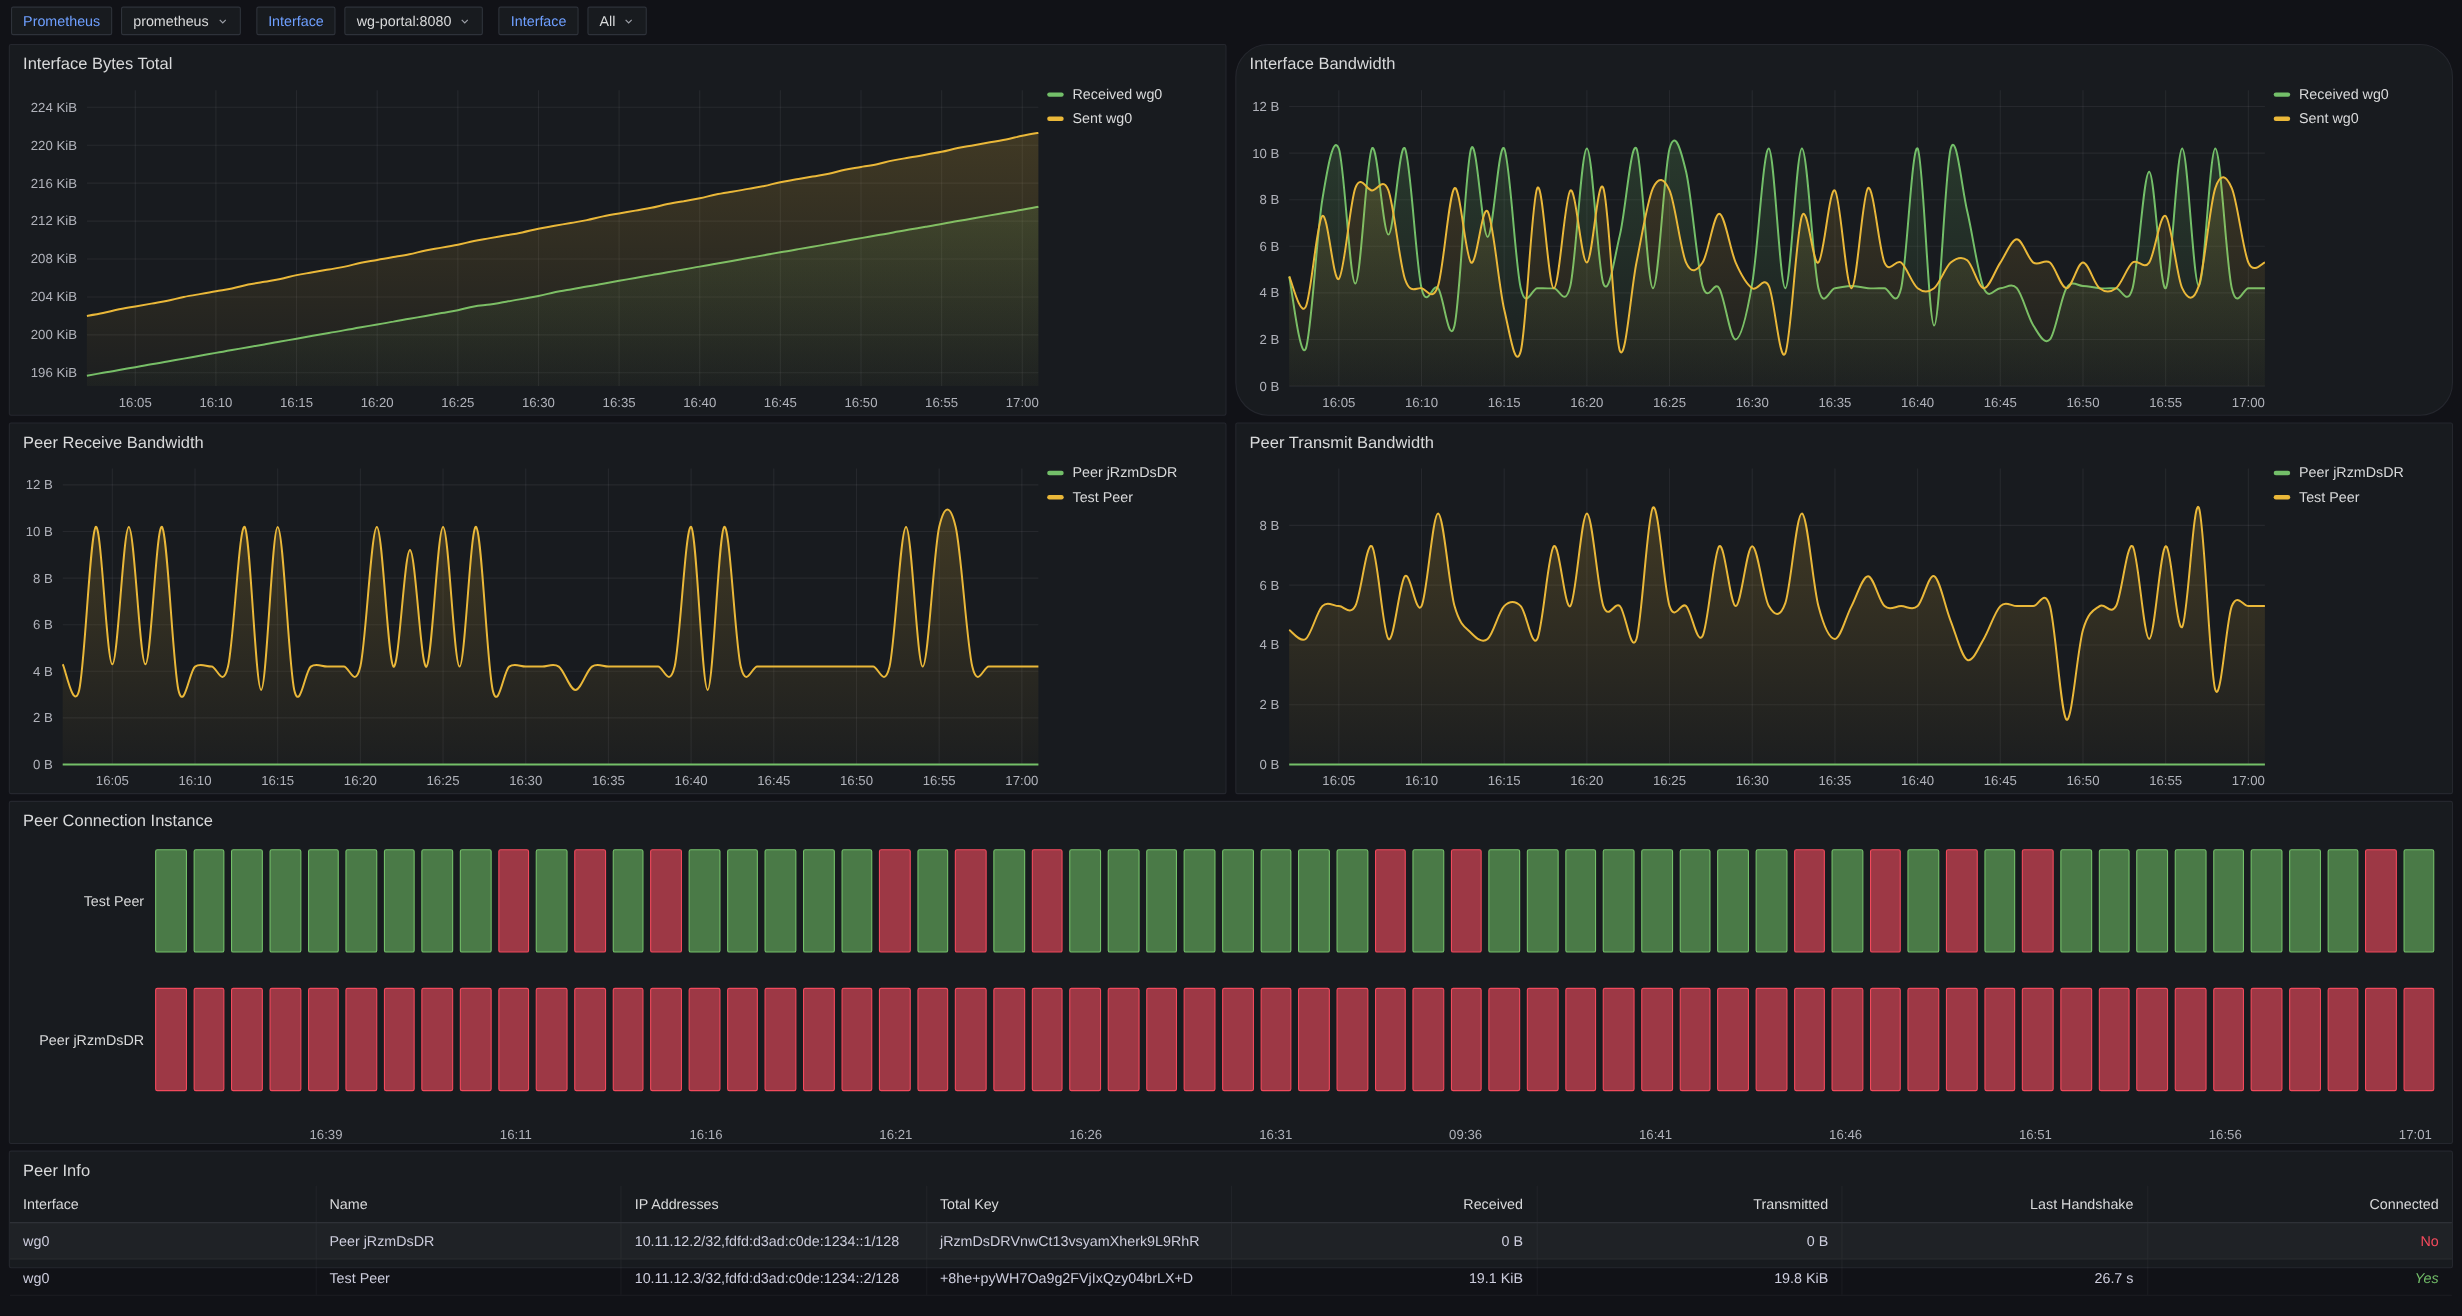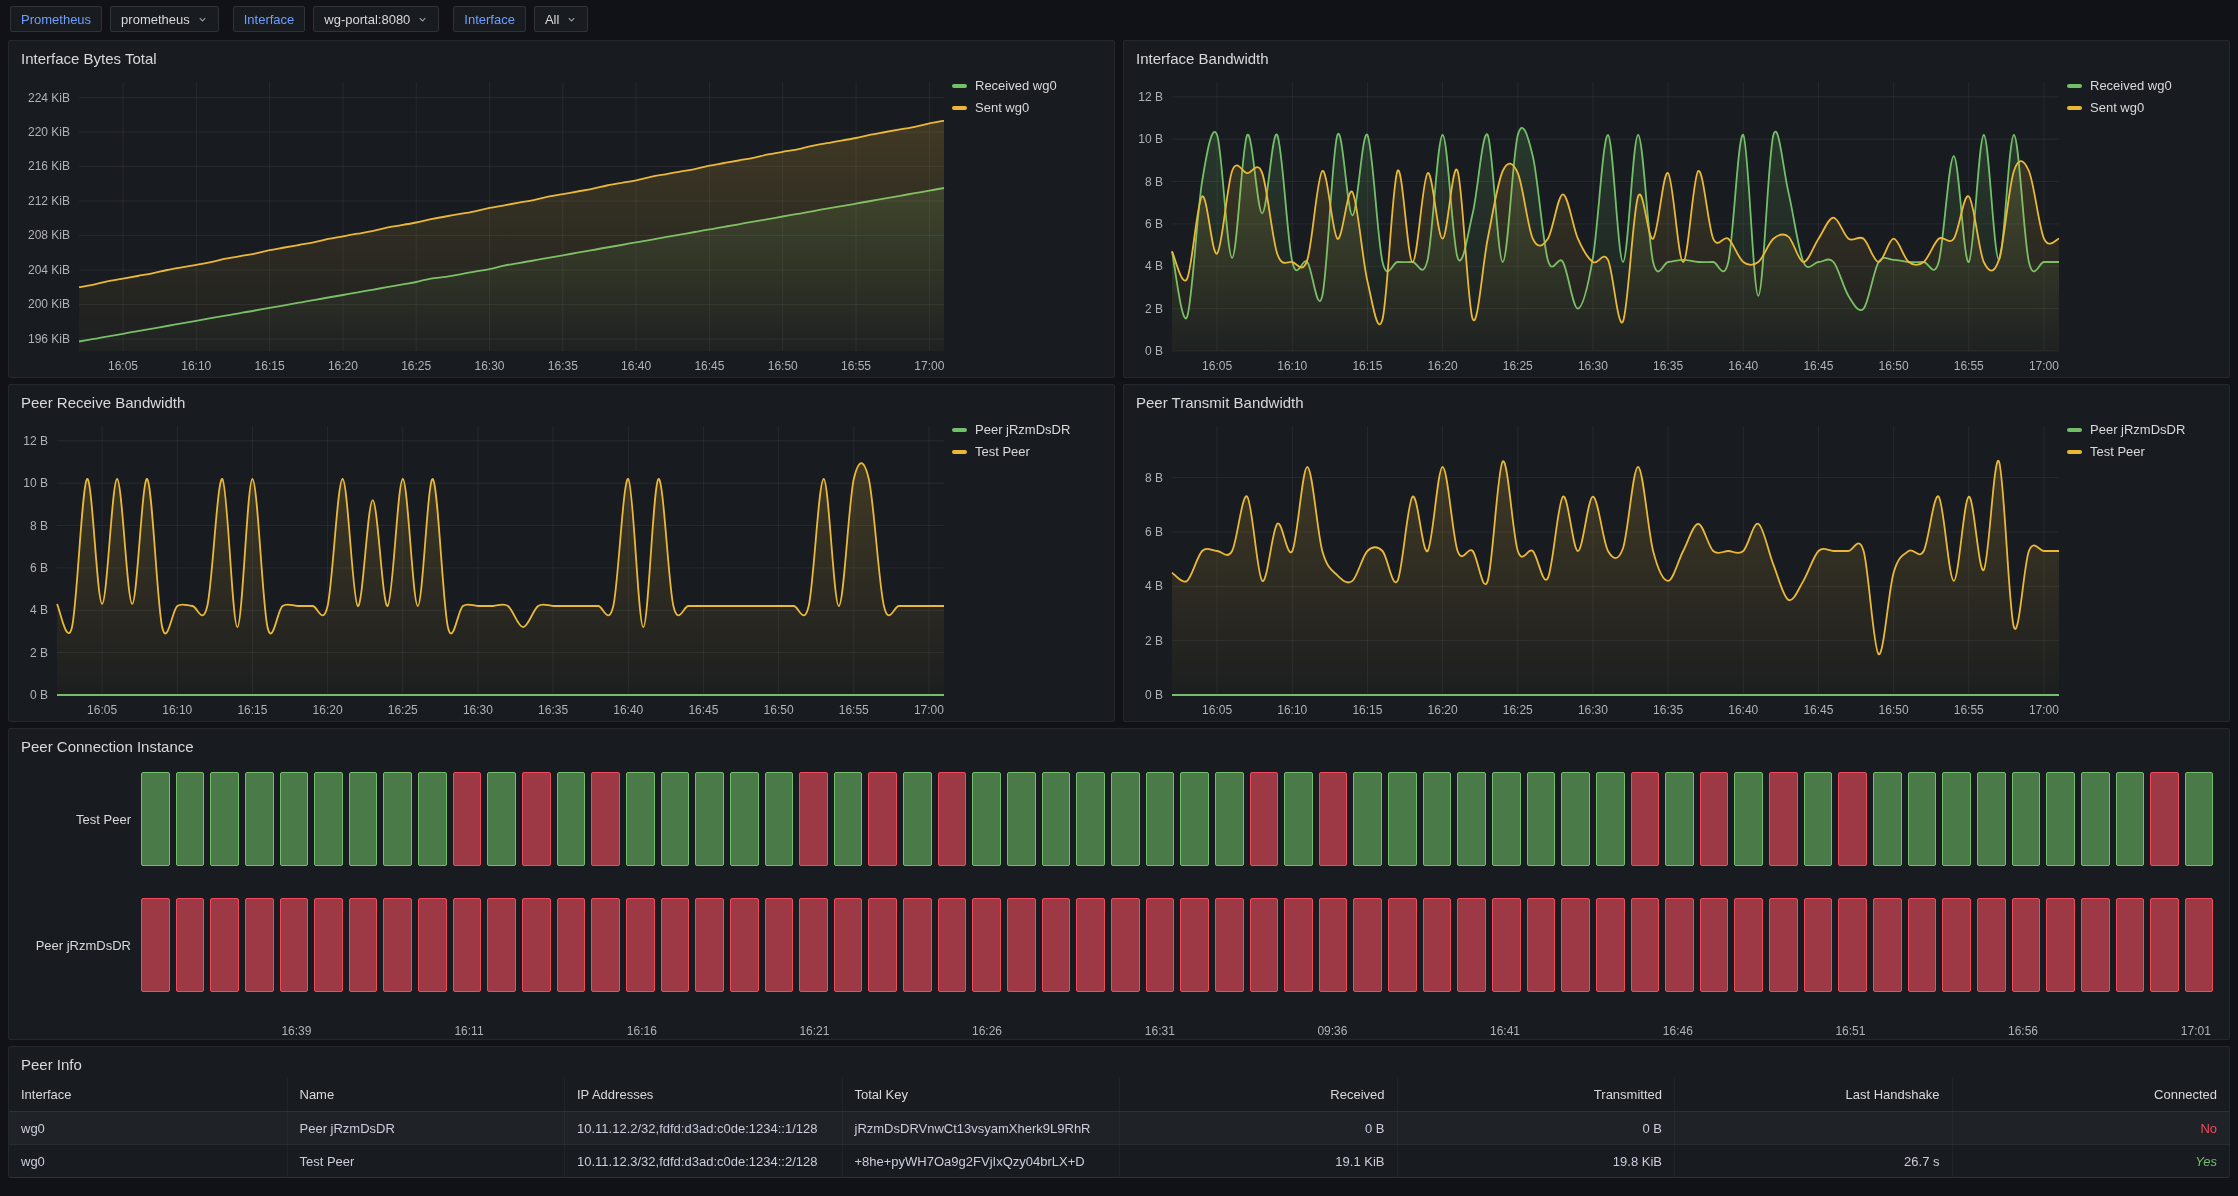--- a/index.html
+++ b/index.html
@@ -157,21 +157,21 @@
             <span>Received wg0</span>
           </div>
           <div class="legend-item">
             <span class="swatch" style="background: rgb(234, 184, 57);"></span>
             <span>Sent wg0</span>
           </div>
         </div>
     </div>
   </div>
 
-  <div class="panel" style="left:1123px; top:40px; width:1107px; height:338px;">
+  <div class="panel" style="left:1123px; top:40px; width:1107px; height:338px;border-radius:30px;">
     <div class="panel-title">Interface Bandwidth</div>
     <div class="panel-body">
       <svg class="chart-svg" viewBox="0 0 943 307">
           <defs>
             <linearGradient id="interface_bandwidth-g0" x1="0" y1="12" x2="0" y2="281" gradientUnits="userSpaceOnUse">
               <stop offset="0%" stop-color="#73BF69" stop-opacity="0.22"></stop>
               <stop offset="100%" stop-color="#73BF69" stop-opacity="0.02"></stop>
             </linearGradient>
             <linearGradient id="interface_bandwidth-g1" x1="0" y1="12" x2="0" y2="281" gradientUnits="userSpaceOnUse">
               <stop offset="0%" stop-color="#EAB839" stop-opacity="0.22"></stop>
@@ -513,21 +513,21 @@
           <div class="sh-xlabel" style="left: 57.5%;">09:36</div>
           <div class="sh-xlabel" style="left: 65.83%;">16:41</div>
           <div class="sh-xlabel" style="left: 74.17%;">16:46</div>
           <div class="sh-xlabel" style="left: 82.5%;">16:51</div>
           <div class="sh-xlabel" style="left: 90.83%;">16:56</div>
           <div class="sh-xlabel" style="left: 99.17%;">17:01</div>
         </div>
       </div>
   </div>
 
-  <div class="panel" style="left:8px; top:1046px; width:2222px; height:132px;">
+  <div class="panel" style="left:8px; top:1046px; width:2222px; height:107px;">
     <div class="panel-title">Peer Info</div>
     <div class="tbl" id="peer-info-table">
         <div class="tbl-row tbl-head">
           <div class="tbl-cell a-left">Interface</div>
           <div class="tbl-cell a-left">Name</div>
           <div class="tbl-cell a-left">IP Addresses</div>
           <div class="tbl-cell a-left">Total Key</div>
           <div class="tbl-cell a-right">Received</div>
           <div class="tbl-cell a-right">Transmitted</div>
           <div class="tbl-cell a-right">Last Handshake</div>

